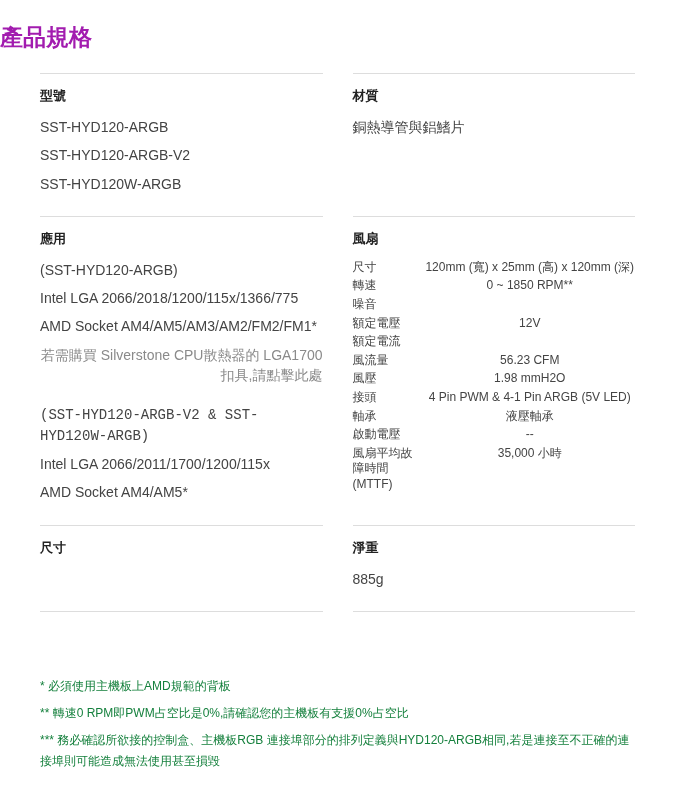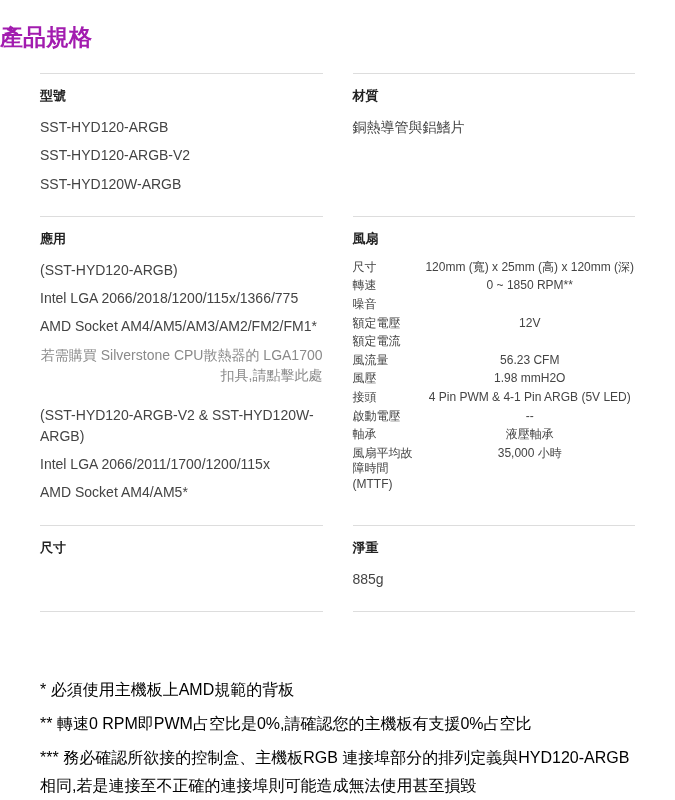--- a/index.html
+++ b/index.html
@@ -21,25 +21,25 @@
     grid-template-columns: 1fr 1fr;
     column-gap: 30px;
     margin: 0 40px;
   }
   .cell { border-top: 1px solid #ddd; padding: 13px 0 18px; }
   .cell.last { border-bottom: 1px solid #ddd; }
   .h { font-size: 13px; font-weight: bold; color: #222; margin: 0 0 12px; }
   .line { font-size: 14px; line-height: 1.45; color: #444; margin: 8px 0 4px; }
   .note { color: #8a8a8a; text-align: right; }
   .note a { color: #8a8a8a; text-decoration: none; cursor: pointer; }
-  .gap { margin-top: 20px; }
+  .gap { margin-top: 20px; font-family: Liberation Mono, monospace; }
   .fan-row { display: flex; font-size: 12px; line-height: 1.3; color: #444; margin-bottom: 3px; }
   .fl { flex: 0 0 72px; padding-right: 4px; }
   .fv { flex: 1; text-align: center; }
-  .footnotes { margin: 64px 40px 0; font-size: 16px; color: #000000; }
+  .footnotes { margin: 64px 40px 0; font-size: 12px; color: #15803d; }
   .footnotes p { margin: 0 0 6px; line-height: 1.75; }
   .drawings {
     display: flex;
     justify-content: space-between;
     align-items: flex-start;
     margin: 30px 52px 0 62px;
   }
   .dwg text { font-size: 9px; fill: #555; font-family: "DejaVu Sans", sans-serif; }
   .dim line { stroke: #999; stroke-width: 0.8; }
 </style>
@@ -101,26 +101,26 @@
       </div>
       <div class="fan-row">
         <span class="fl">風壓</span>
         <span class="fv">1.98 mmH2O</span>
       </div>
       <div class="fan-row">
         <span class="fl">接頭</span>
         <span class="fv">4 Pin PWM &amp; 4-1 Pin ARGB (5V LED)</span>
       </div>
       <div class="fan-row">
+        <span class="fl">軸承</span>
+        <span class="fv">液壓軸承</span>
+      </div>
+      <div class="fan-row">
         <span class="fl">啟動電壓</span>
         <span class="fv">--</span>
-      </div>
-      <div class="fan-row">
-        <span class="fl">軸承</span>
-        <span class="fv">液壓軸承</span>
       </div>
       <div class="fan-row">
         <span class="fl">風扇平均故障時間 (MTTF)</span>
         <span class="fv">35,000 小時</span>
       </div>
     </section>
 
     <section class="cell last">
       <h2 class="h">尺寸</h2>
     </section>

